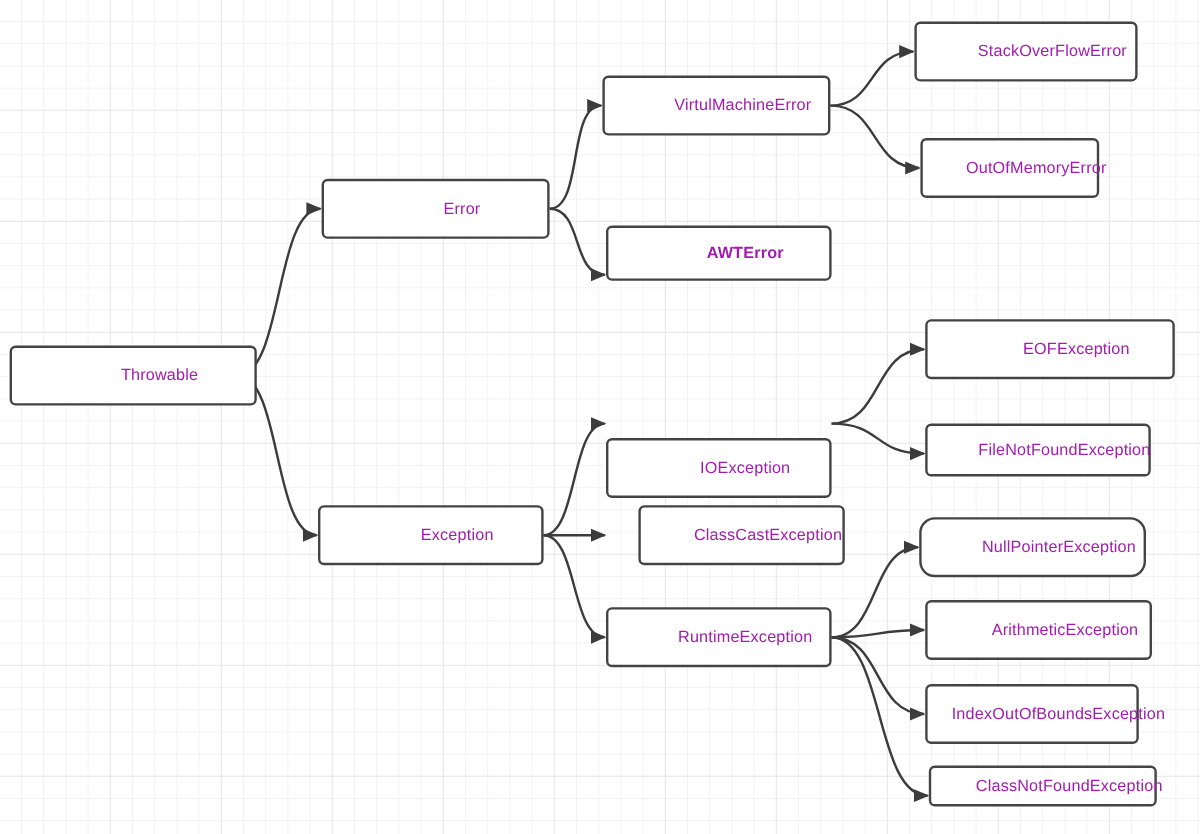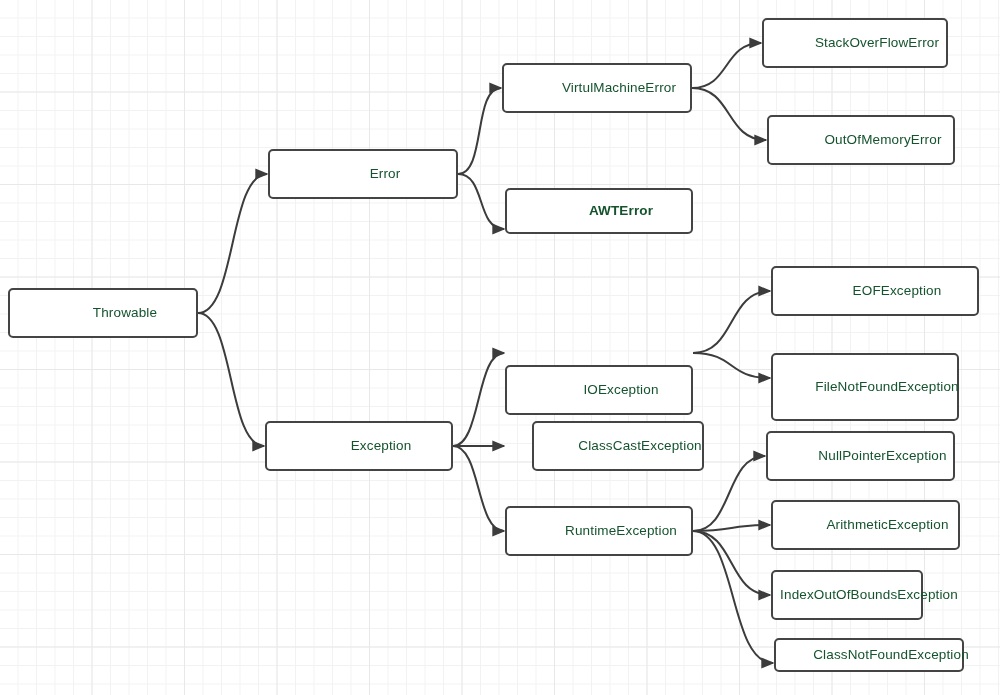--- a/index.html
+++ b/index.html
@@ -34,21 +34,21 @@
     width: 1000px;
     height: 695px;
     pointer-events: none;
   }
   .node {
     position: absolute;
     box-sizing: border-box;
     background: #ffffff;
     border: 2px solid #444444;
     border-radius: 5px;
-    color: #14532d;
+    color: #a21caf;
     font-size: 13.5px;
     line-height: 1.2;
     display: flex;
     align-items: center;
     justify-content: center;
     text-align: center;
     white-space: nowrap;
     letter-spacing: 0.15px;
     padding-left: 44px;
   }
@@ -75,62 +75,62 @@
         <path d="M 453 446 C 481.05 446, 475.95 531, 504 531" fill="none" stroke="#3c3c3c" stroke-width="2" marker-end="url(#arrow)"></path>
         <path d="M 693 353 C 735.35 353, 727.65 291, 770 291" fill="none" stroke="#3c3c3c" stroke-width="2" marker-end="url(#arrow)"></path>
         <path d="M 693 353 C 735.35 353, 727.65 378, 770 378" fill="none" stroke="#3c3c3c" stroke-width="2" marker-end="url(#arrow)"></path>
         <path d="M 693 531 C 732.6 531, 725.4 456, 765 456" fill="none" stroke="#3c3c3c" stroke-width="2" marker-end="url(#arrow)"></path>
         <path d="M 693 531 C 735.35 531, 727.65 525, 770 525" fill="none" stroke="#3c3c3c" stroke-width="2" marker-end="url(#arrow)"></path>
         <path d="M 693 531 C 735.35 531, 727.65 595, 770 595" fill="none" stroke="#3c3c3c" stroke-width="2" marker-end="url(#arrow)"></path>
         <path d="M 693 531 C 737 531, 729 663, 773 663" fill="none" stroke="#3c3c3c" stroke-width="2" marker-end="url(#arrow)"></path>
       </g>
   </svg>
   <div id="nodes">
-      <div class="node" style="left: 8px; top: 288px; width: 190px; height: 50px;">
+      <div class="node" style="left: 8px; top: 288px; width: 206px; height: 50px;">
         <span>Throwable</span>
       </div>
       <div class="node" style="left: 268px; top: 149px; width: 190px; height: 50px;">
         <span>Error</span>
       </div>
       <div class="node" style="left: 265px; top: 421px; width: 188px; height: 50px;">
         <span>Exception</span>
       </div>
       <div class="node" style="left: 502px; top: 63px; width: 190px; height: 50px;">
         <span>VirtulMachineError</span>
       </div>
       <div class="node" style="left: 505px; top: 188px; width: 188px; height: 46px; font-weight: bold;">
         <span>AWTError</span>
       </div>
       <div class="node" style="left: 762px; top: 18px; width: 186px; height: 50px;">
         <span>StackOverFlowError</span>
       </div>
-      <div class="node" style="left: 767px; top: 115px; width: 188px; height: 50px; align-items: center;">
+      <div class="node" style="left: 767px; top: 115px; width: 149px; height: 50px; align-items: center;">
         <span>OutOfMemoryError</span>
       </div>
       <div class="node" style="left: 505px; top: 328px; width: 188px; height: 50px; margin-top: 37px;">
         <span>IOException</span>
       </div>
       <div class="node" style="left: 532px; top: 421px; width: 172px; height: 50px;">
         <span>ClassCastException</span>
       </div>
       <div class="node" style="left: 505px; top: 506px; width: 188px; height: 50px;">
         <span>RuntimeException</span>
       </div>
       <div class="node" style="left: 771px; top: 266px; width: 208px; height: 50px;">
         <span>EOFException</span>
       </div>
-      <div class="node" style="left: 771px; top: 353px; width: 188px; height: 68px;">
+      <div class="node" style="left: 771px; top: 353px; width: 188px; height: 44px;">
         <span>FileNotFoundException</span>
       </div>
-      <div class="node" style="left: 766px; top: 431px; width: 189px; height: 50px;">
+      <div class="node" style="left: 766px; top: 431px; width: 189px; height: 50px; border-radius: 13px;">
         <span>NullPointerException</span>
       </div>
       <div class="node" style="left: 771px; top: 500px; width: 189px; height: 50px;">
         <span>ArithmeticException</span>
       </div>
-      <div class="node" style="left: 771px; top: 570px; width: 152px; height: 50px;">
+      <div class="node" style="left: 771px; top: 570px; width: 178px; height: 50px;">
         <span>IndexOutOfBoundsException</span>
       </div>
       <div class="node" style="left: 774px; top: 638px; width: 190px; height: 34px;">
         <span>ClassNotFoundException</span>
       </div>
     </div>
 </div>
 
 </body></html>

